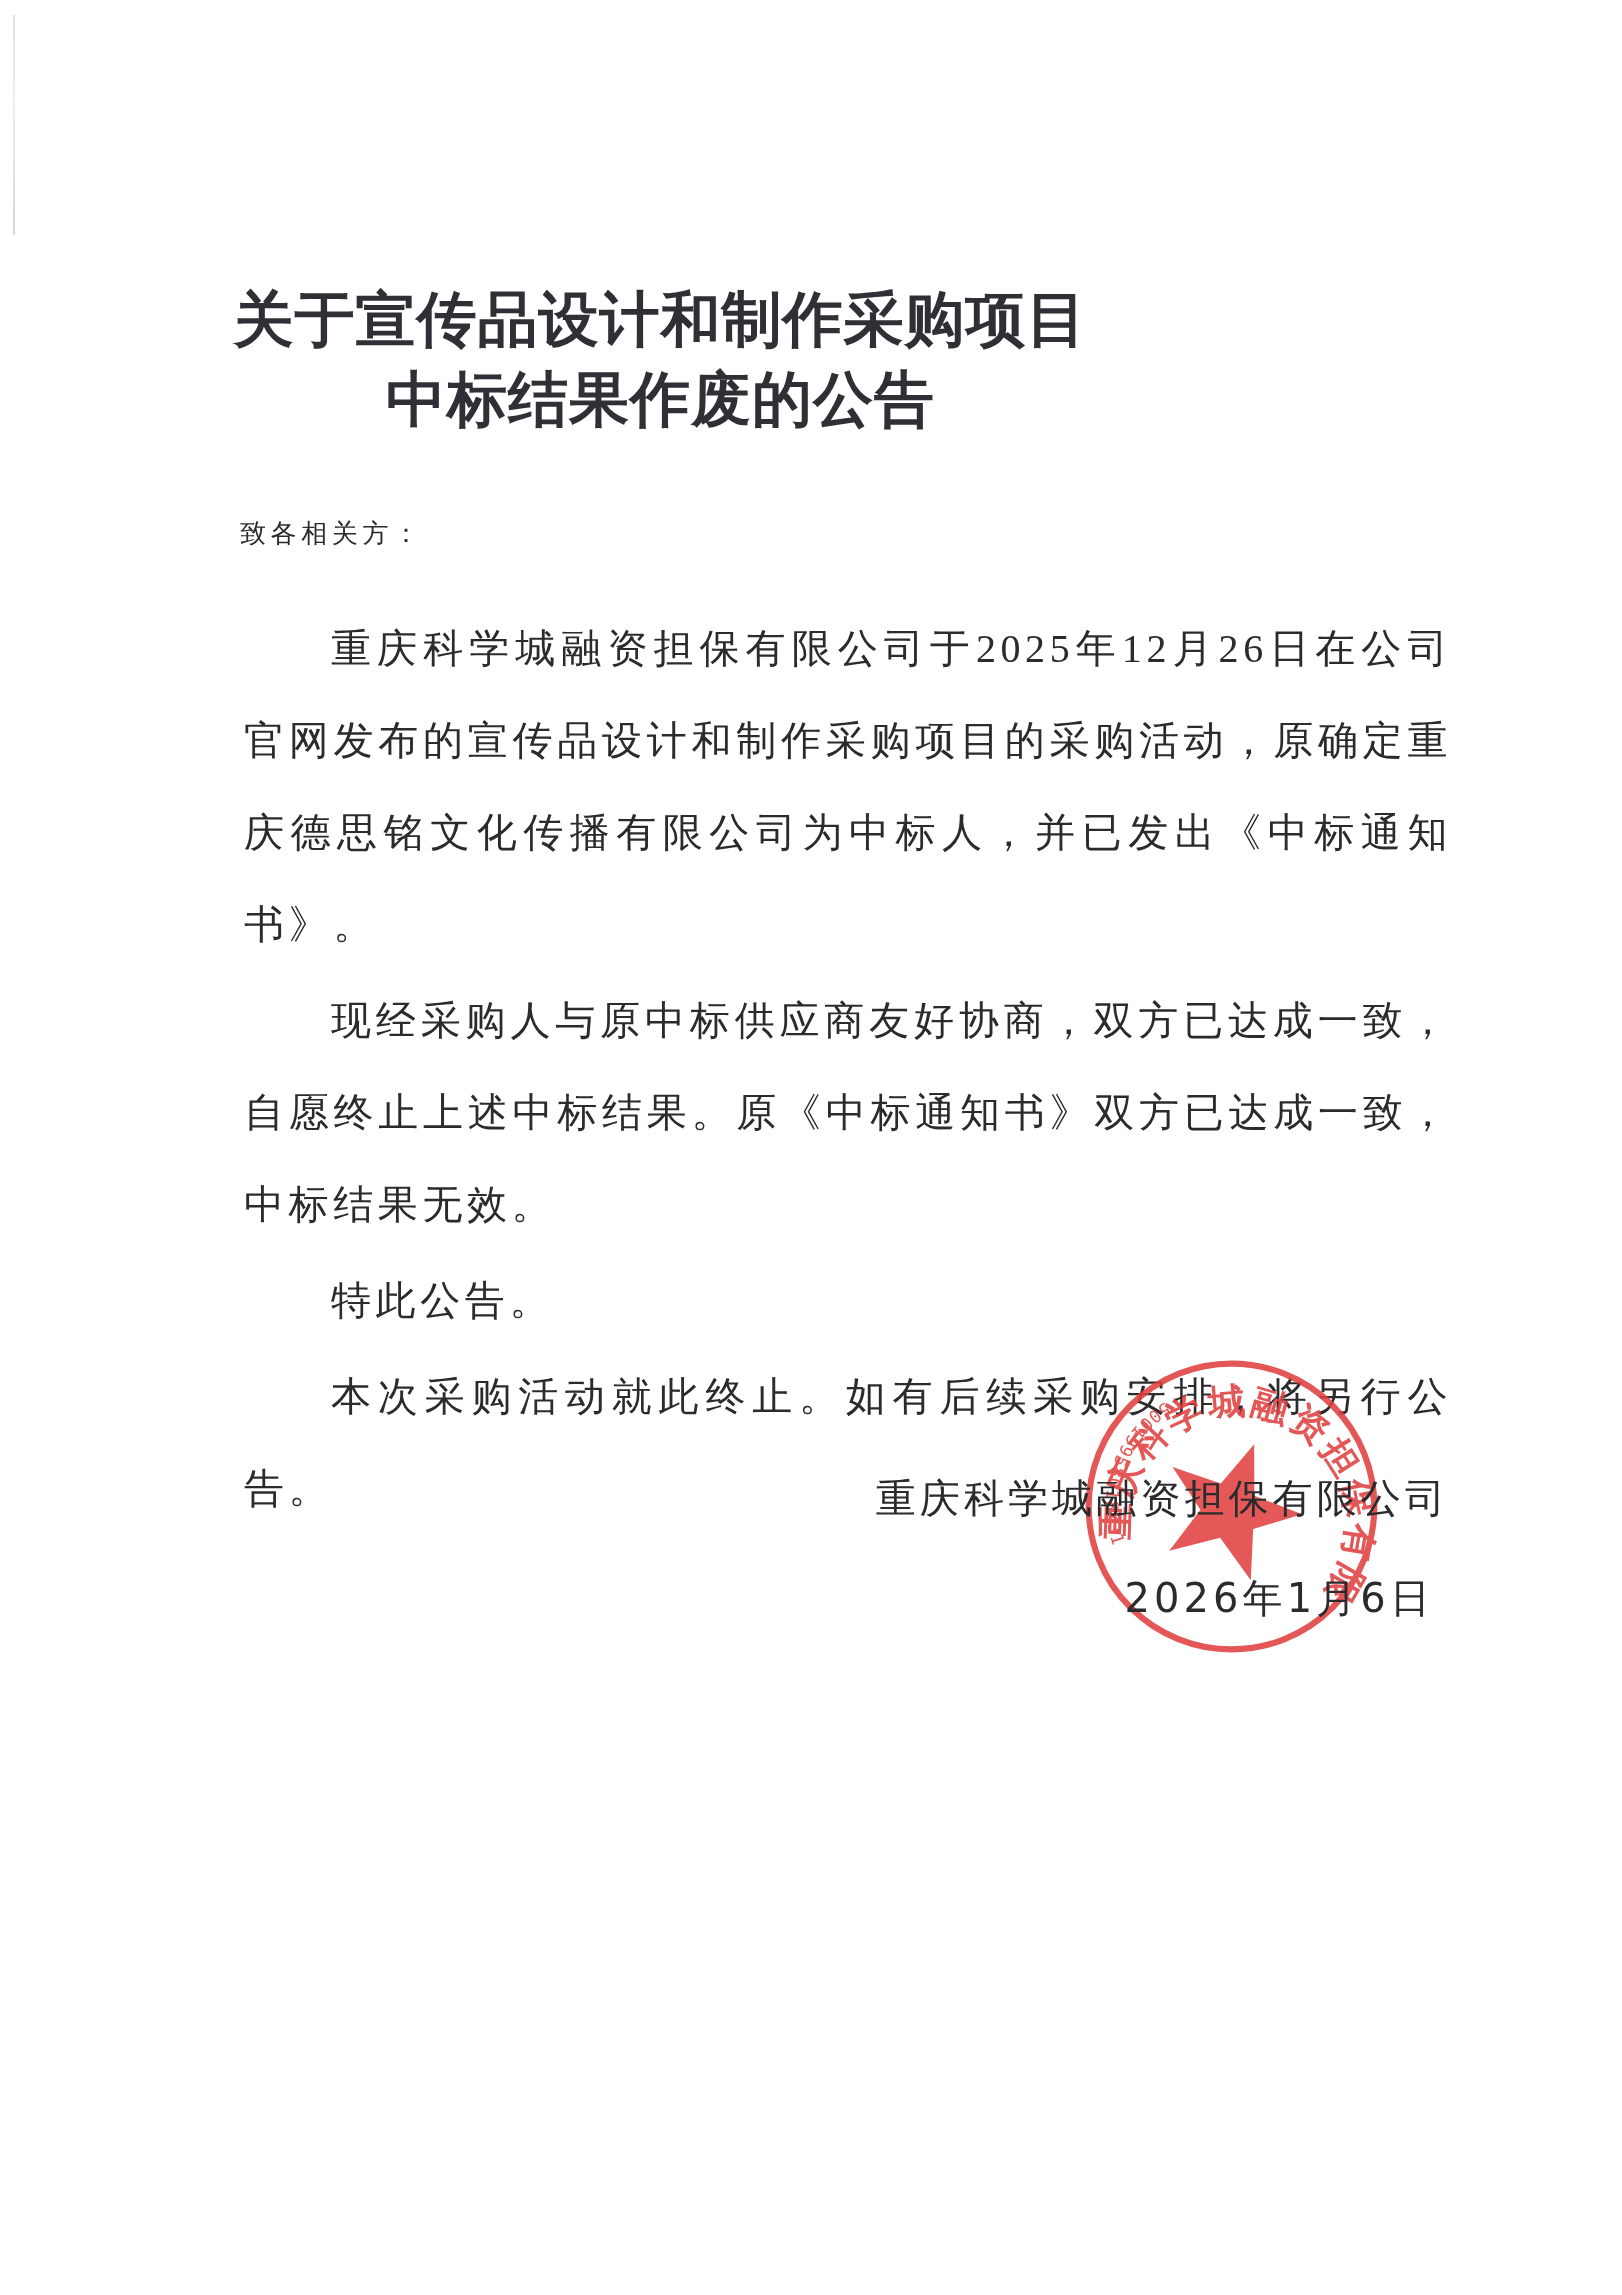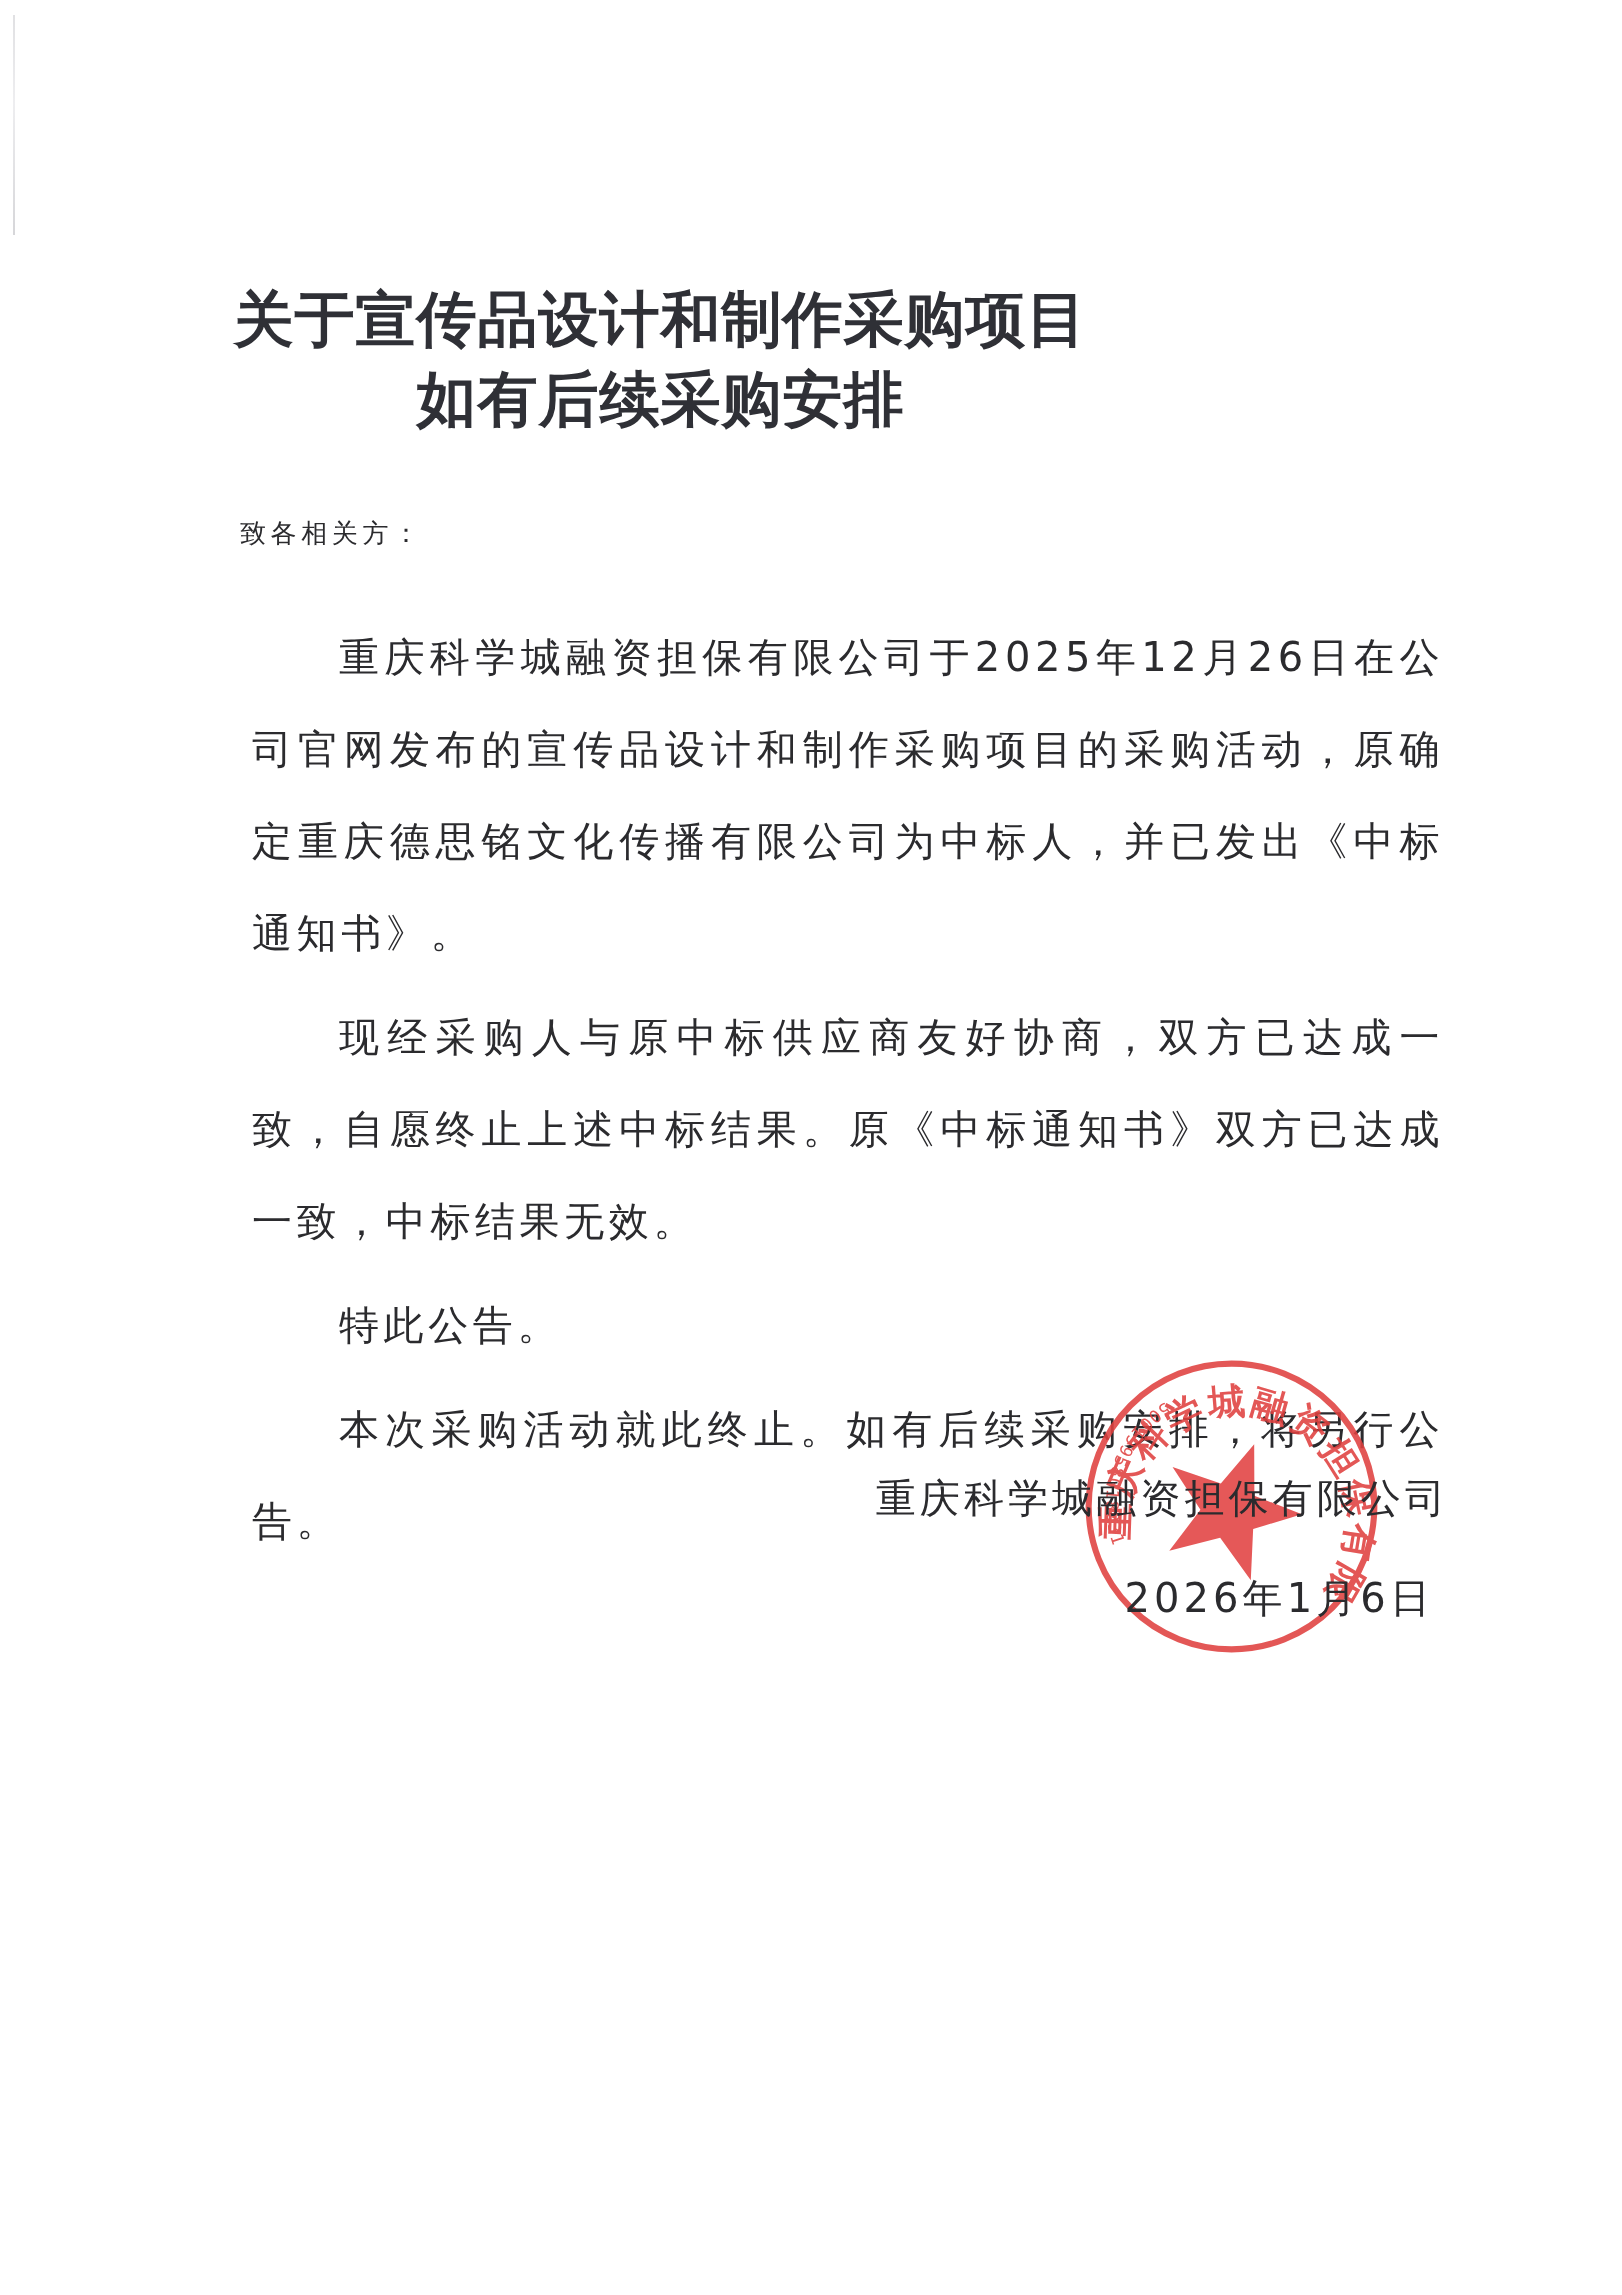--- a/index.html
+++ b/index.html
@@ -7,35 +7,35 @@
          font-family: "DejaVu Sans", "Liberation Sans", sans-serif; color: #2b2b2e; }
   .scan-edge { position: absolute; left: 13.3px; top: 15.3px; width: 2px; height: 220px;
                background: linear-gradient(#c8c8cc, #e0e0e4 40%, #b5b5ba); opacity: .55; }
   .title { position: absolute; left: 0; width: 1321px; text-align: center;
            font-family: "DejaVu Serif", "Liberation Serif", serif; font-weight: bold;
            font-size: 60px; color: #2f3036; letter-spacing: 1px; line-height: 1; }
   .title.l1 { top: 289px; }
   .title.l2 { top: 369px; }
   .body-text { position: absolute; left: 240px; width: 1216px; font-size: 40px;
                line-height: 92px; color: #2b2b2e; letter-spacing: 4.6px; }
-  .p { margin: 12px; text-align: justify; text-align-last: left; }
+  .p { margin: 4px; text-align: justify; text-align-last: left; font-family: Liberation Serif, serif; }
   .indent { text-indent: 87px; }
   .salutation { position: absolute; left: 240px; top: 516px; font-size: 26px; letter-spacing: 4.6px; }
   .sign { position: absolute; right: 174px; font-size: 40px; letter-spacing: 4.1px; color: #2b2b2e; z-index: 2; }
   .sign.org { top: 1471px; }
   .sign.date { top: 1571px; right: 189px; }
   .stamp { position: absolute; left: 1081px; top: 1356px; width: 301px; height: 301px; z-index: 1; opacity: .88; }
 </style>
 </head>
 <body>
 
 <div class="scan-edge"></div>
 
 <div class="title l1">关于宣传品设计和制作采购项目</div>
-<div class="title l2">如有后续采购安排</div>
+<div class="title l2">中标结果作废的公告</div>
 
 <div class="salutation">致各相关方：</div>
 
 <div class="body-text" style="top:599px;">
   <p class="p indent">重庆科学城融资担保有限公司于2025年12月26日在公司官网发布的宣传品设计和制作采购项目的采购活动，原确定重庆德思铭文化传播有限公司为中标人，并已发出《中标通知书》。</p>
   <p class="p indent">现经采购人与原中标供应商友好协商，双方已达成一致，自愿终止上述中标结果。原《中标通知书》双方已达成一致，中标结果无效。</p>
   <p class="p indent">特此公告。</p>
   <p class="p indent">本次采购活动就此终止。如有后续采购安排，将另行公告。</p>
 </div>
 

